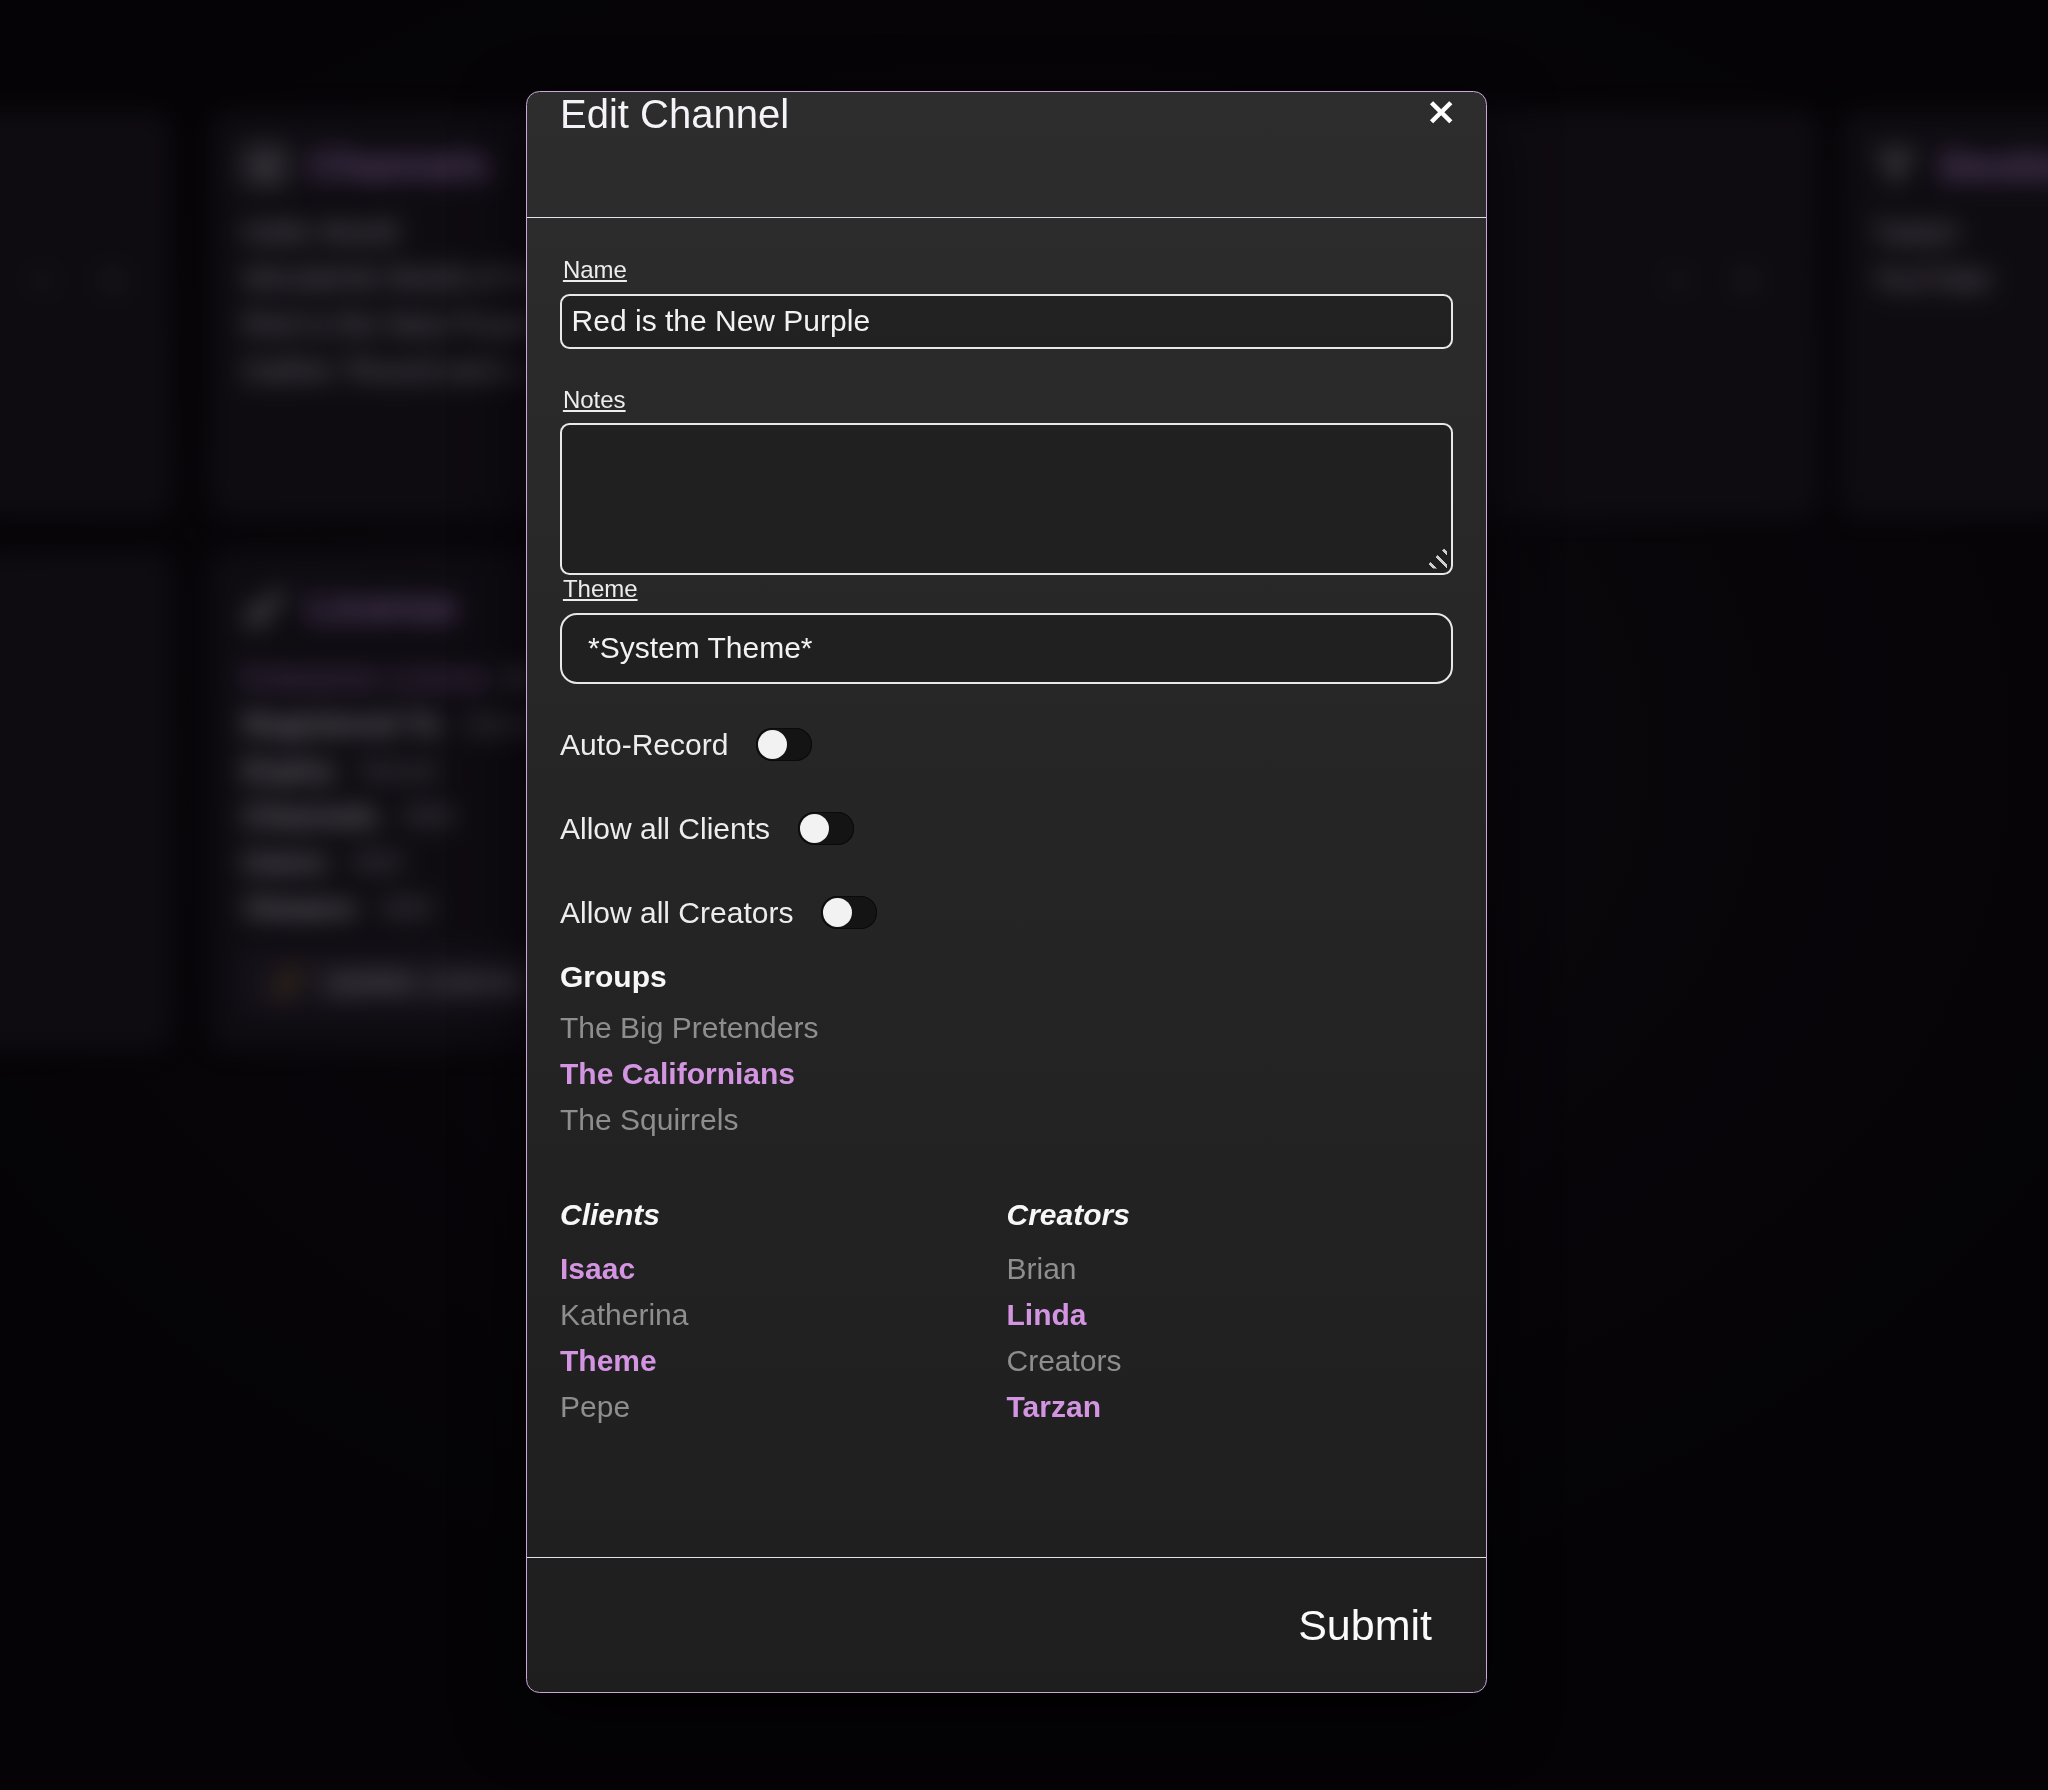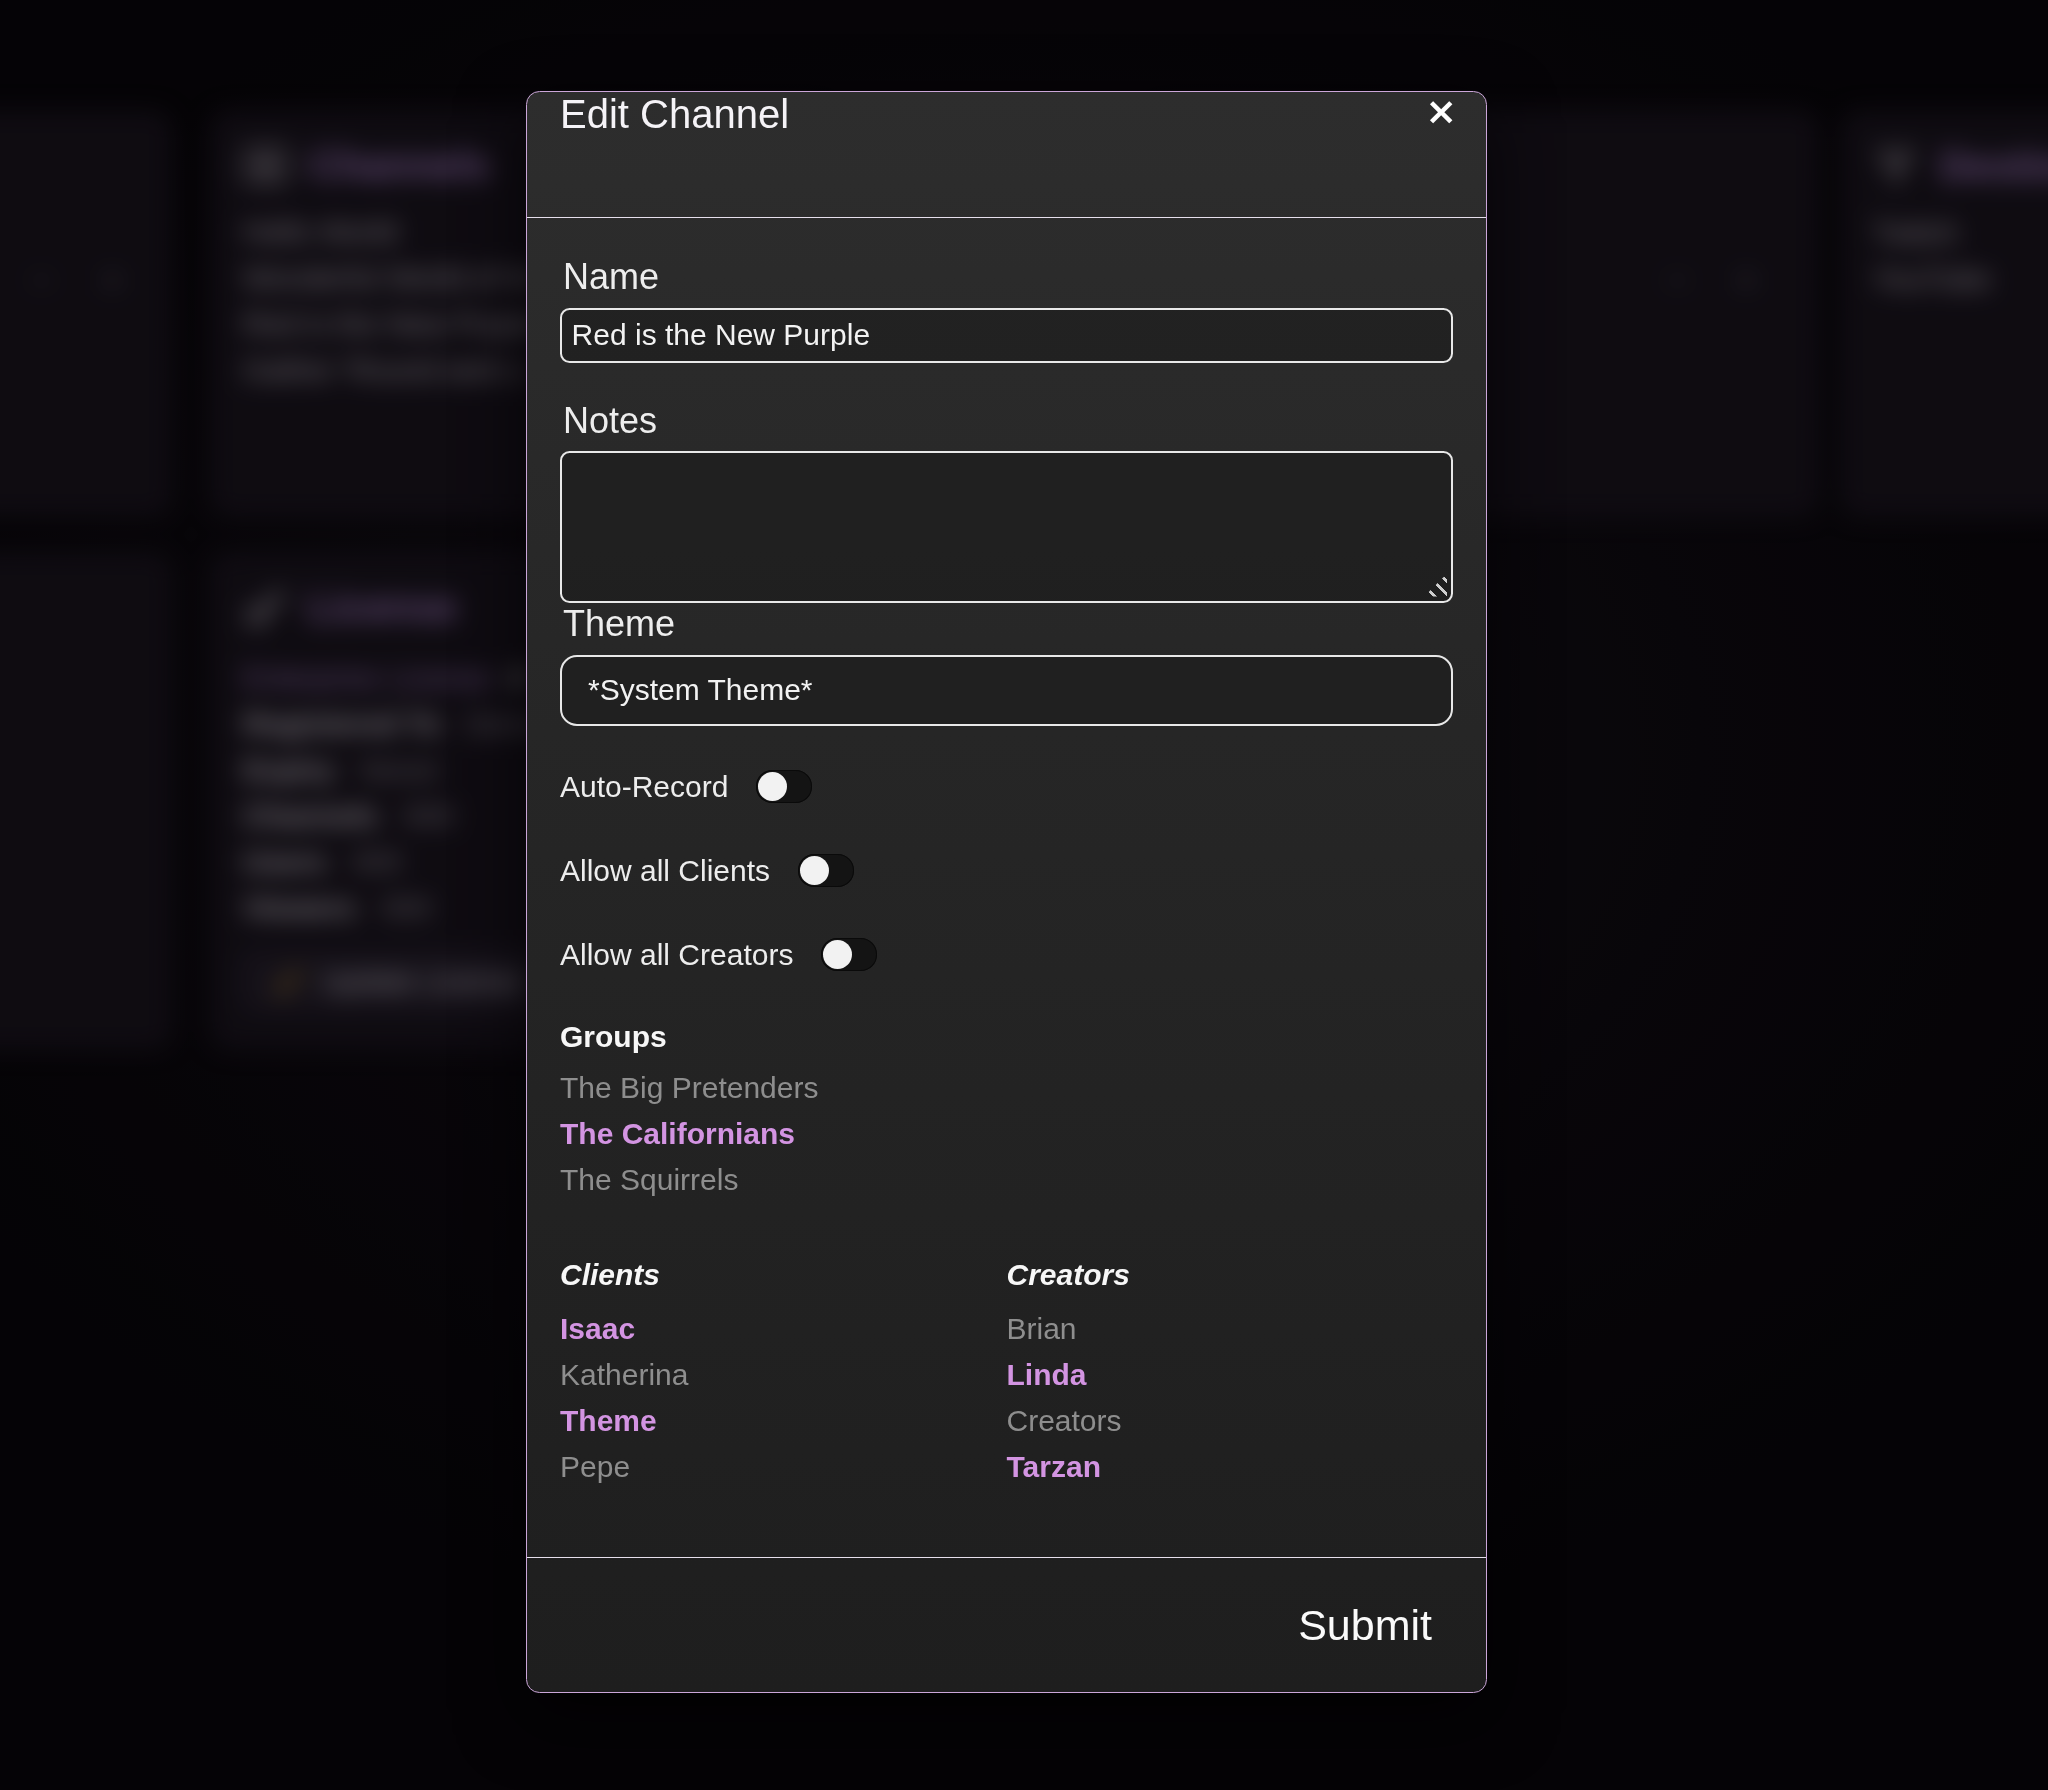--- a/index.html
+++ b/index.html
@@ -50,21 +50,21 @@
     box-shadow:0 23px 67px rgba(0,0,0,0.65);
     display:flex; flex-direction:column;
   }
   .modal-header { flex:none; height:126px; display:flex; align-items:flex-start;
     padding:0 29px 0 33px; border-bottom:1.9px solid #e6dfec; }
   .modal-title { font-size:40px; font-weight:500; color:#f5f3f7; }
   .close-btn { margin-left:auto; background:none; border:none; color:#fff;
     font-size:38px; font-weight:700; line-height:1; cursor:pointer;
     font-family:"DejaVu Sans",sans-serif; }
   .modal-body { flex:1; padding:38px 33px 0; overflow:hidden; }
-  .field-label { display:block; font-size:36px; color:#ededed; margin:0 0 9.6px 2.9px; }
+  .field-label { display:block; font-size:24px; color:#ededed; margin:0 0 9.6px 2.9px;text-decoration:underline; }
   .mt-notes { margin-top:37px; }
   .mt-theme { }
   .text-input {
     width:100%; height:55px; background:rgba(8,8,8,0.25);
     border:2.9px solid #e8e8e8; border-radius:9.6px;
     color:#f2f2f2; font-size:30px; padding:0 13.4px 0 9.6px;
     font-family:inherit; outline:none;
   }
   .notes-wrap { position:relative; }
   .notes-area {
@@ -81,21 +81,21 @@
     border:2.9px solid #e8e8e8; border-radius:17px; background:rgba(8,8,8,0.18);
     color:#f2f2f2; font-size:30px; cursor:pointer;
   }
   .toggle-row { display:flex; align-items:center; gap:28px; margin-top:50px; }
   .toggle-row.first { margin-top:44px; }
   .toggle-label { font-size:30px; color:#ededed; }
   .switch { width:56px; height:33px; border-radius:16.3px; background:#141414;
     position:relative; flex:none; cursor:pointer; box-shadow:inset 0 0 0 1px #0a0a0a; }
   .switch .knob { position:absolute; left:1.9px; top:1.9px; width:29px; height:29px;
     border-radius:50%; background:#f2f2f2; }
-  .section-heading { font-size:30px; font-weight:700; color:#f7f7f7; margin-top:48px; }
+  .section-heading { font-size:30px; font-weight:700; color:#f7f7f7; margin-top:30px; }
   .option-list { margin-top:11.5px; }
   .opt { font-size:30px; line-height:46px; color:#8e8e8e; cursor:pointer; }
   .opt.selected { color:#d394e2; font-weight:700; }
   .columns { display:grid; grid-template-columns:1fr 1fr; margin-top:37px; }
   .columns .section-heading { margin-top:12px; line-height:46px;font-style:italic; }
   .columns .option-list { margin-top:7.7px; }
   .modal-footer { flex:none; height:135px; border-top:1.9px solid #e6dfec;
     display:flex; align-items:center; justify-content:flex-end; padding:0 54px; }
   .submit-btn { background:none; border:none; color:#fafafa; font-size:43px;
     font-family:inherit; cursor:pointer; }

